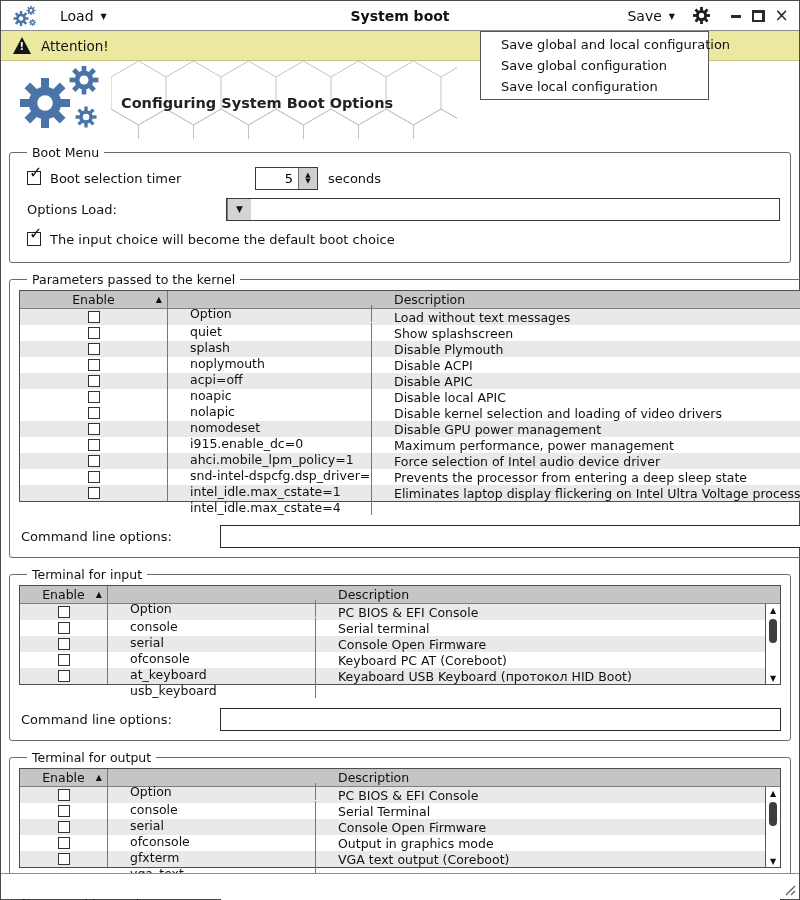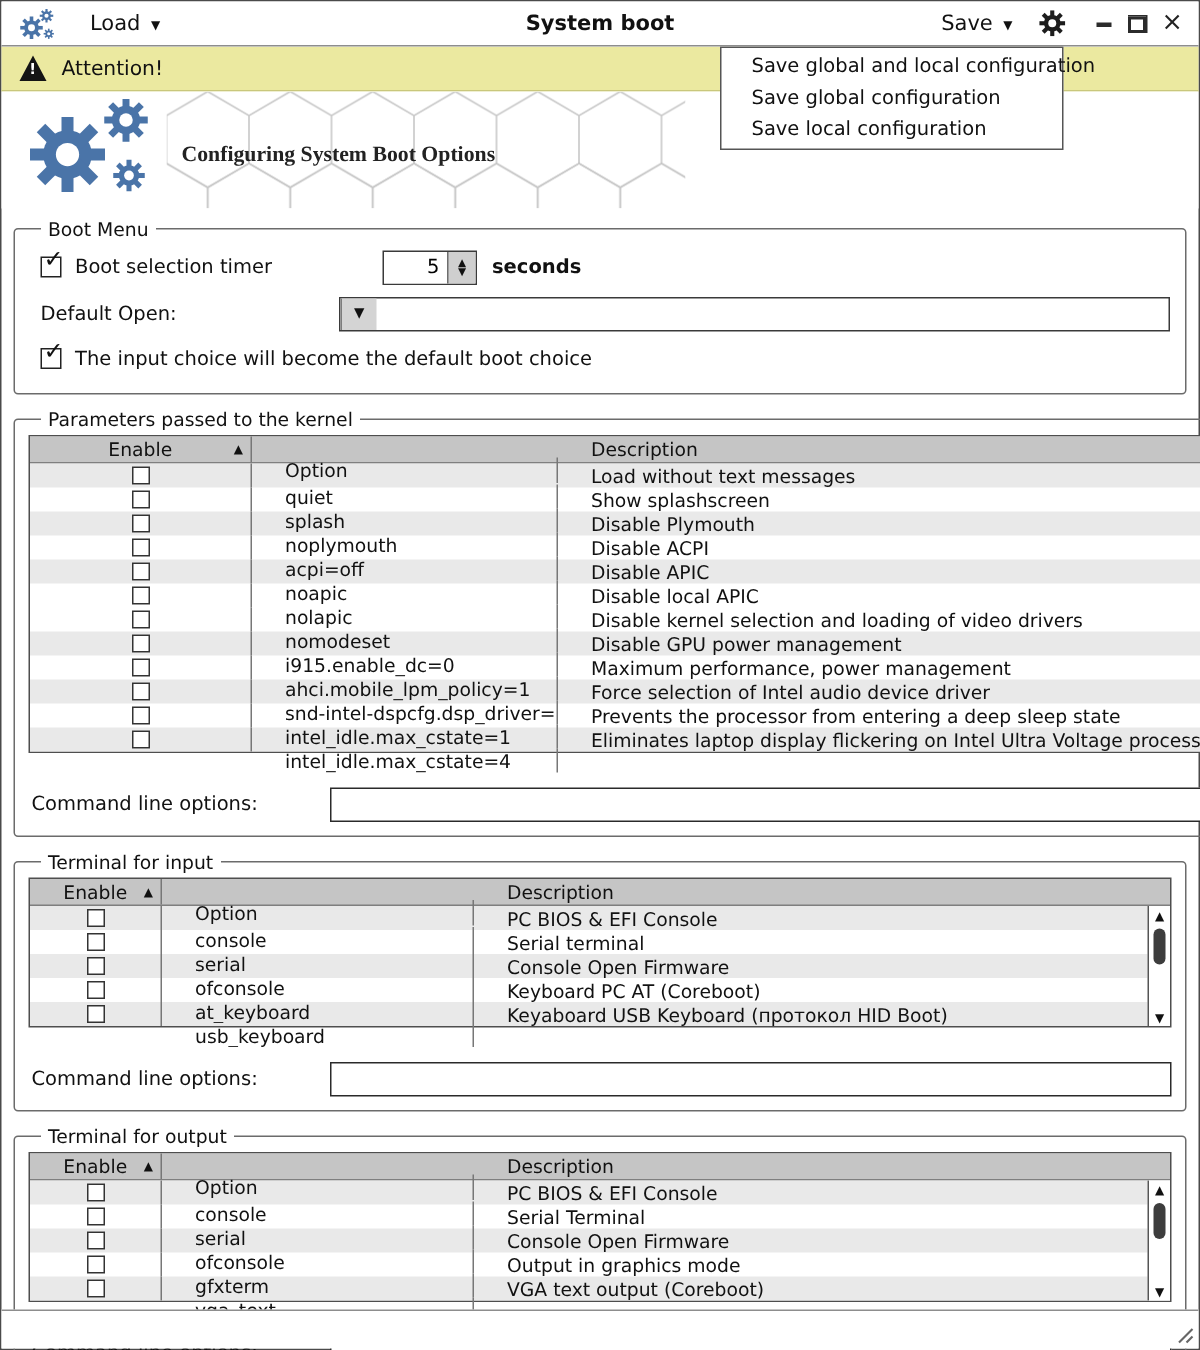--- a/index.html
+++ b/index.html
@@ -27,21 +27,21 @@
   
   .attention { height:30px; background:#ebe9a0; border-bottom:1px solid #c9c77c; display:flex; align-items:center; padding:0 12px; gap:10px; font-size:13.5px; }
   .warn-tri { width:0; height:0; border-left:9px solid transparent; border-right:9px solid transparent; border-bottom:17px solid #141414; position:relative; }
   .warn-tri .ex { position:absolute; left:-2.5px; top:4px; color:#fff; font-size:10px; font-weight:bold; }
 
   
   .savemenu { position:absolute; left:479px; top:30px; width:229px; background:#fff; border:1px solid #555; z-index:40; padding:2px 0; }
   .savemenu .item { padding:3px 20px; font-size:13px; white-space:nowrap; }
 
   
-  .header { height:78px; position:relative; background:#fff; overflow:hidden;font-family:Liberation Serif, serif; }
+  .header { height:78px; position:relative; background:#fff; overflow:hidden; }
   .hexes { position:absolute; left:110px; top:0; }
   .logo { position:absolute; left:13px; top:5px; color:#4a74a8; }
   .header h1 { position:absolute; left:120px; top:34px; font-size:14.5px; font-weight:bold; color:#222; }
 
   
   .content { padding:4px 6px 0; }
   fieldset { border:1px solid #6b6b6b; border-radius:3px; margin:2px 2px 9px; padding:3px 9px 9px; }
   legend { font-size:12.5px; margin-left:8px; padding:0 5px; }
 
   
@@ -50,21 +50,21 @@
   .cb.sm { width:12px; height:12px; border:1px solid #333; }
 
   
   .bmrow { display:flex; align-items:center; padding-left:8px; height:30px; }
   .bmrow .txt { margin-left:9px; }
   .bm-text1 { width:205px; }
   .spinner { display:flex; height:23px; border:1px solid #3a3a3a; }
   .spin-val { width:42px; border:none; outline:none; text-align:right; padding-right:5px; font:13px "DejaVu Sans","Liberation Sans",sans-serif; }
   .spin-btns { width:19px; background:#cfcfcf; border-left:1px solid #6e6e6e; display:flex; flex-direction:column; align-items:center; justify-content:center; }
   .spin-btns span { font-size:7px; line-height:6.5px; color:#111; }
-  .unit { margin-left:10px;font-weight:bold; }
+  .unit { margin-left:10px; }
   .lblw { width:199px; flex:none; }
   .combo { flex:1; height:23px; border:1px solid #3a3a3a; display:flex; align-items:center; background:#fff; margin-right:1px; }
   .combo-text { flex:1; padding:0 7px; font-size:13px; }
   .combo-btn { width:24px; height:100%; background:#d4d4d4; border-left:1px solid #7d7d7d; display:flex; align-items:center; justify-content:center; font-size:9px; color:#111; }
 
   
   .tbl { position:relative; border:1px solid #4e4e4e; font-size:12.5px; background:#fff; }
   .trow { display:flex; align-items:center; height:16px;gap:16px; }
   .trow.alt { background:#e9e9e9; }
   .thead { height:18px; background:#c5c5c5; border-bottom:1px solid #7f7f7f; }
@@ -190,21 +190,21 @@
         <div class="spinner">
           <input class="spin-val" value="5" style="">
           <div class="spin-btns">
             <span>▲</span>
             <span>▼</span>
           </div>
         </div>
         <span class="unit">seconds</span>
       </div>
       <div class="bmrow" style="height:32px;">
-        <span class="lblw">Default Open:</span>
+        <span class="lblw">Options Load:</span>
         <div class="combo">
           <span class="combo-btn">
               <span>▼</span>
             </span>
         </div>
       </div>
       <div class="bmrow" style="height:28px;">
         <span class="cb">
             <span class="mark">✓</span>
           </span>

